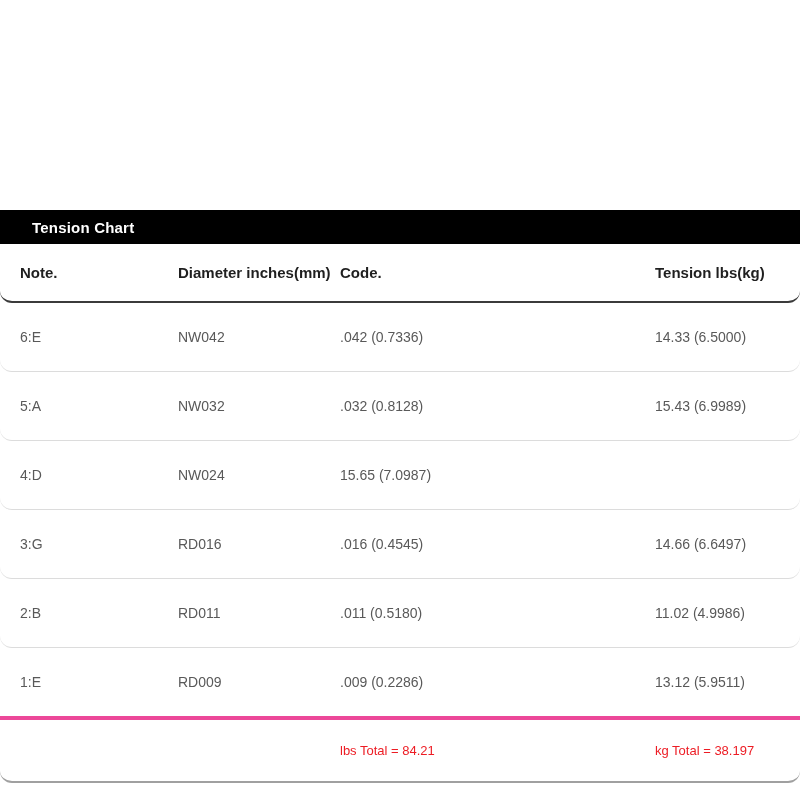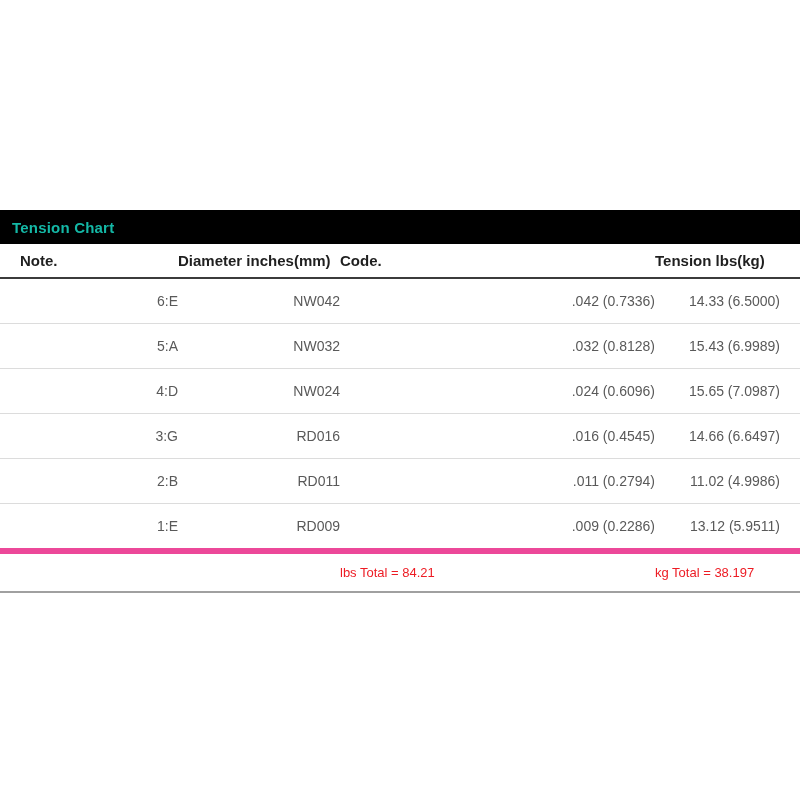--- a/index.html
+++ b/index.html
@@ -13,53 +13,53 @@
   }
   .tension-table {
     position: absolute;
     top: 210px;
     left: 0;
     width: 800px;
   }
   .title-bar {
     height: 34px;
     background: #000000;
-    color: #14b8a6;
+    color: #ffffff;
     display: flex;
     align-items: center;
-    padding-left: 12px;
+    padding-left: 32px;
     font-size: 15px;
     font-weight: bold;
     letter-spacing: 0.2px;
   }
   .grid-row {
     display: grid;
     grid-template-columns: 158px 162px 315px 1fr;
-    padding: 0 20px;
+    padding: 12px 20px;
     align-items: center;
+    border-radius: 12px;
   }
   .header-row {
     height: 33px;
     border-bottom: 2px solid #3b3b3b;
     font-size: 15px;
     font-weight: bold;
     color: #1f1f1f;
   }
   .data-row {
     height: 44px;
     font-size: 14px;
     color: #595959;
     border-bottom: 1px solid #dcdcdc;
   }
   .data-row:last-of-type {
     border-bottom: none;
   }
   .data-rows {
-    border-bottom: 6px solid #ec4899;
-    text-align: right;
+    border-bottom: 4px solid #ec4899;
   }
   .totals-row {
     height: 37px;
     border-bottom: 2px solid #a0a0a0;
     font-size: 13px;
     font-weight: normal;
   }
   .totals-row .total-text { color: #ed1c24; }
   .cell { white-space: nowrap; }
 </style>
@@ -89,33 +89,32 @@
       </div>
       <div class="grid-row data-row">
         <div class="cell">5:A</div>
         <div class="cell">NW032</div>
         <div class="cell">.032 (0.8128)</div>
         <div class="cell">15.43 (6.9989)</div>
       </div>
       <div class="grid-row data-row">
         <div class="cell">4:D</div>
         <div class="cell">NW024</div>
-        <div class="cell">.024 (0.6096)</div>
         <div class="cell">15.65 (7.0987)</div>
       </div>
       <div class="grid-row data-row">
         <div class="cell">3:G</div>
         <div class="cell">RD016</div>
         <div class="cell">.016 (0.4545)</div>
         <div class="cell">14.66 (6.6497)</div>
       </div>
       <div class="grid-row data-row">
         <div class="cell">2:B</div>
         <div class="cell">RD011</div>
-        <div class="cell">.011 (0.2794)</div>
+        <div class="cell">.011 (0.5180)</div>
         <div class="cell">11.02 (4.9986)</div>
       </div>
       <div class="grid-row data-row">
         <div class="cell">1:E</div>
         <div class="cell">RD009</div>
         <div class="cell">.009 (0.2286)</div>
         <div class="cell">13.12 (5.9511)</div>
       </div>
     </div>
 

